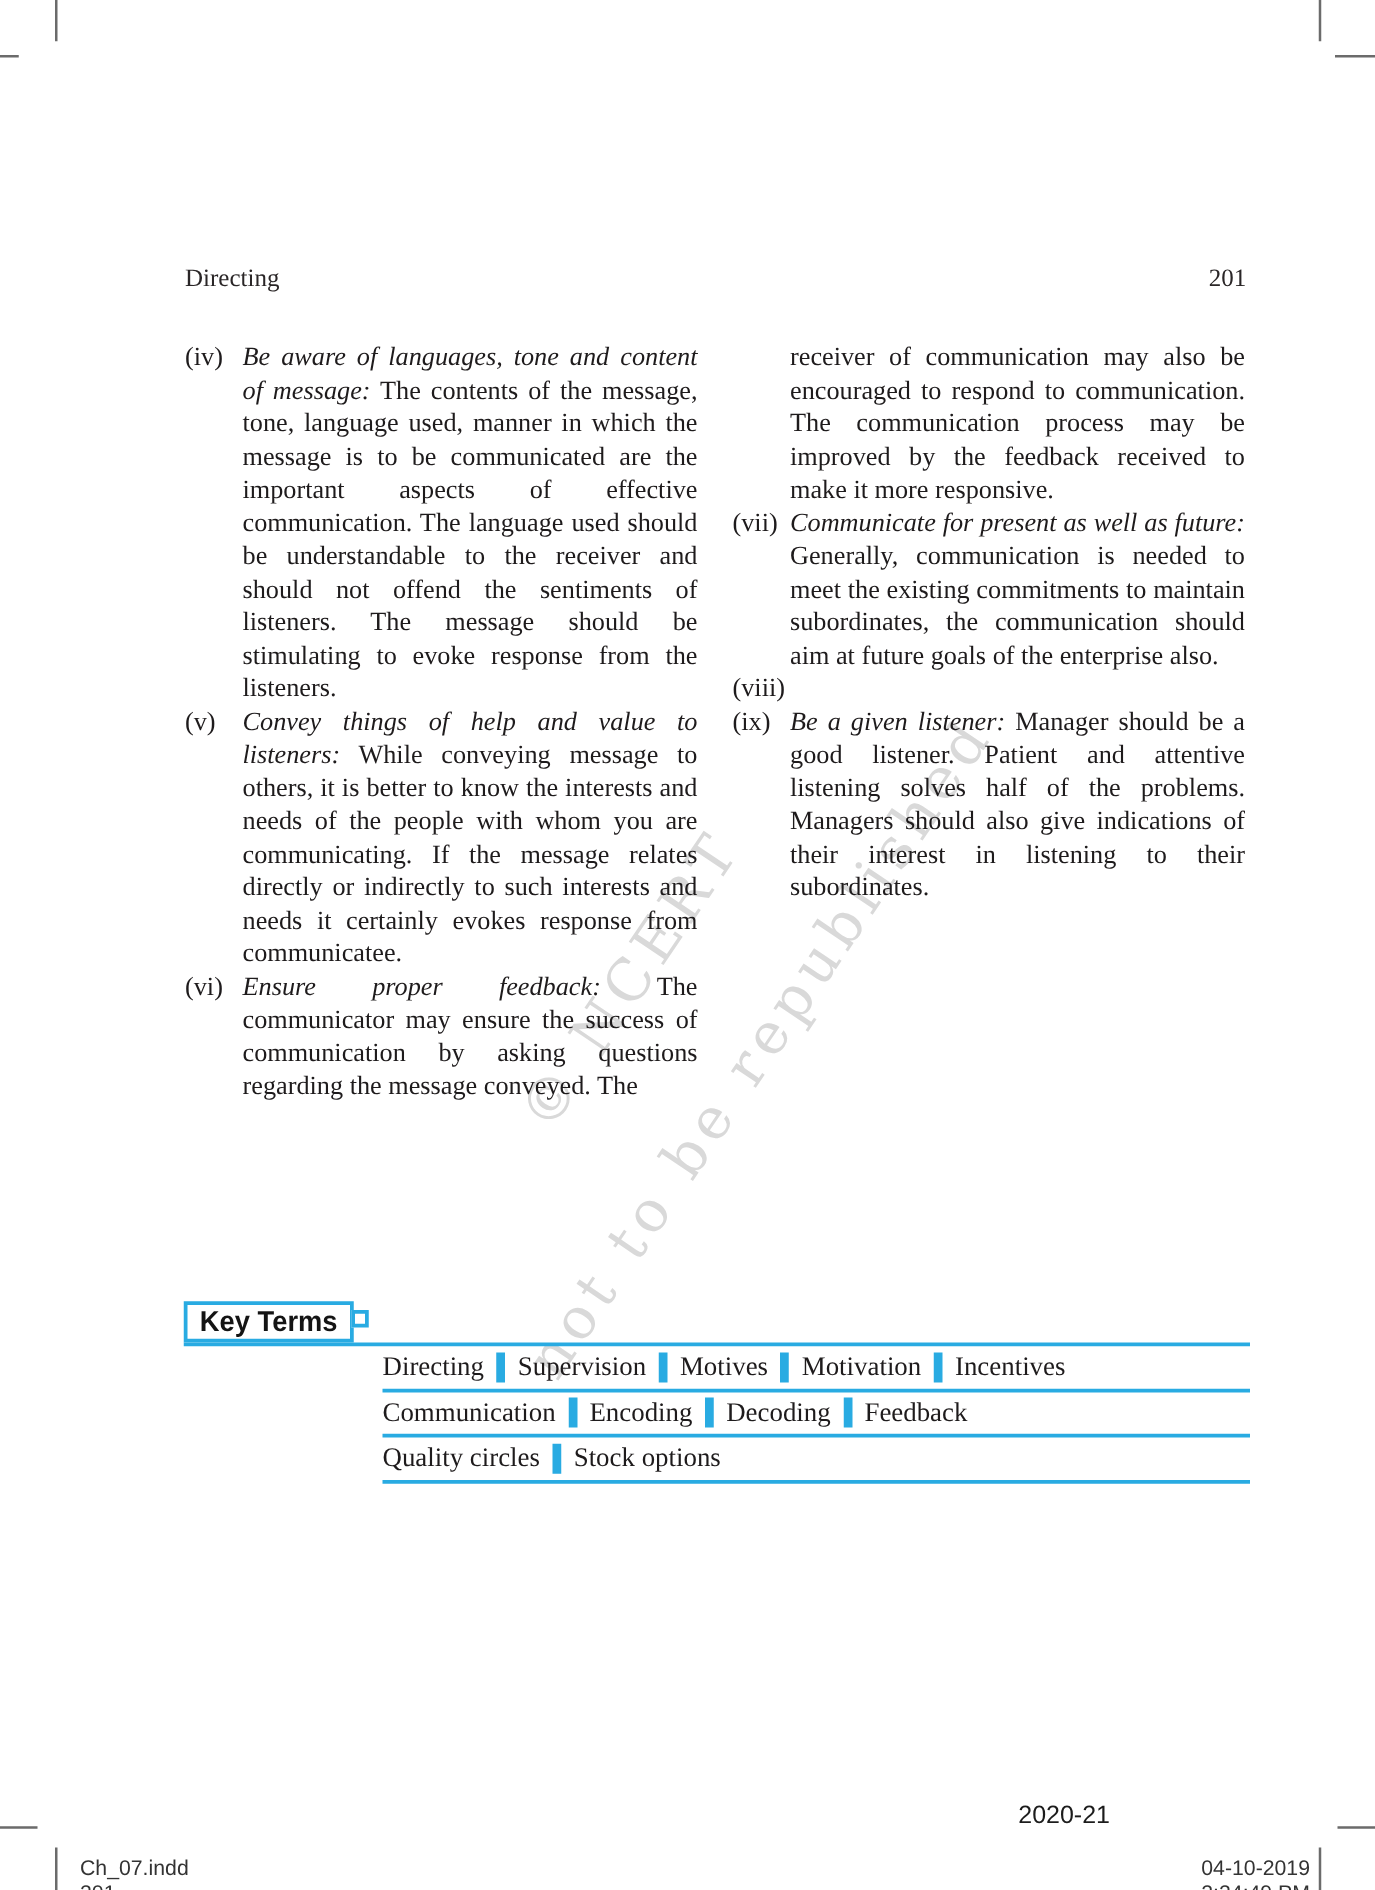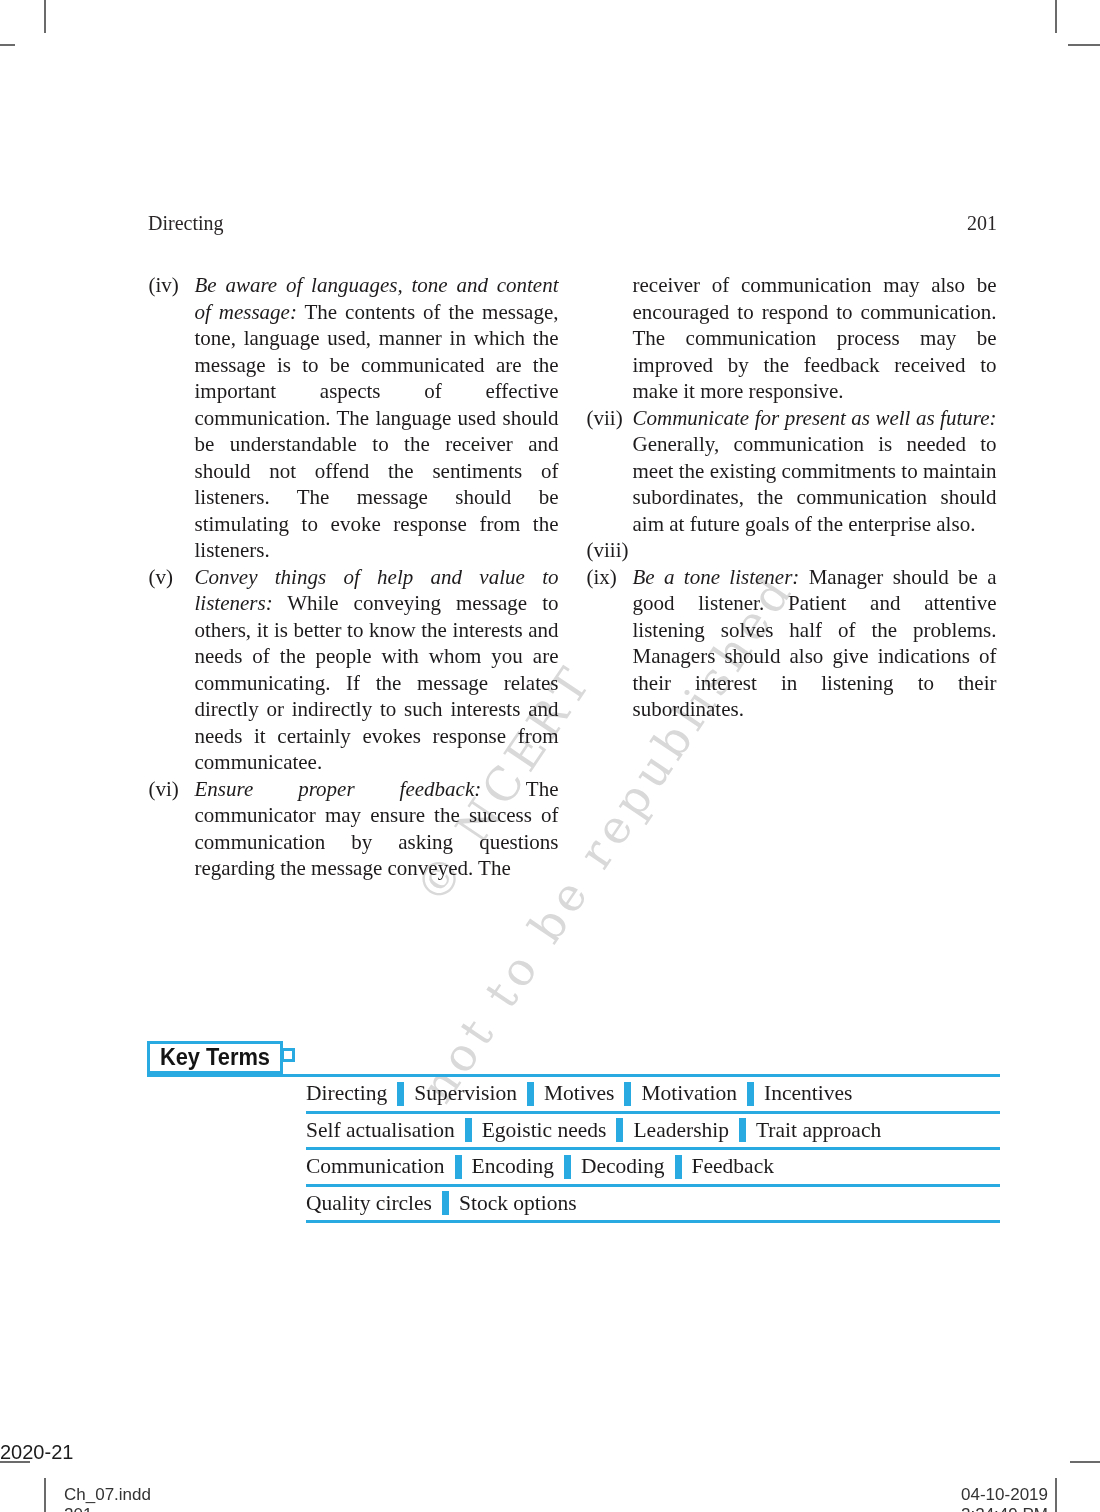--- a/index.html
+++ b/index.html
@@ -13,21 +13,21 @@
   .runhead{position:absolute;left:148px;top:212px;width:849px;display:flex;
            justify-content:space-between;font-size:20px;color:#2a2627;}
 
   
   .watermark{position:absolute;left:252px;top:700px;width:600px;height:232px;
              transform:rotate(-56deg);color:#d9d9d9;text-align:center;
              font-size:46px;line-height:116px;letter-spacing:6px;white-space:nowrap;
              font-family:"DejaVu Serif",serif;}
 
   
-  .cols{position:absolute;left:148px;top:272px;width:849px;display:flex;gap:28px;justify-content:center;}
+  .cols{position:absolute;left:148px;top:272px;width:849px;display:flex;gap:28px;}
   .col{width:410px;}
   .item{display:flex;align-items:flex-start;}
   .ilabel{flex:0 0 auto;min-width:46px;white-space:nowrap;
           font-size:21px;line-height:26.5px;}
   .itext{flex:1 1 auto;margin:0;text-align:justify;font-size:21px;line-height:26.5px;}
   .itext i{font-style:italic;}
   .cont{margin:0 0 0 46px;text-align:justify;font-size:21px;line-height:26.5px;}
 
   
   .kt-line{position:absolute;background:#29abe2;}
@@ -38,21 +38,21 @@
                font-size:23px;letter-spacing:0px;color:#141414;transform:scaleX(.95);}
   .kt-tab{position:absolute;left:281px;top:1048px;width:14px;height:14px;
           border:3px solid #29abe2;box-sizing:border-box;background:#fff;}
   .kt-rows{position:absolute;left:306px;top:1077px;width:694px;}
   .kt-row{height:36.5px;box-sizing:border-box;border-bottom:3px solid #29abe2;
           display:flex;align-items:center;font-size:21.5px;color:#1e1b1c;}
   .sep{display:inline-block;width:7px;height:24px;background:#29abe2;
        margin:0 10px;flex:0 0 auto;}
 
   
-  .edition{position:absolute;left:0;top:1441px;width:888px;text-align:left;
+  .edition{position:absolute;left:0;top:1441px;width:888px;text-align:right;
            font-family:"Liberation Sans",sans-serif;font-size:20px;color:#1c1c1c;}
   .imprint{position:absolute;top:1485px;font-family:"Liberation Sans",sans-serif;
            font-size:17px;color:#333333;display:flex;flex-direction:column;}
   .imprint-left{left:64px;}
   .imprint-right{right:52px;}
   .imprint .gap{display:inline-block;width:18px;}
 </style>
 </head>
 <body>
 
@@ -97,21 +97,21 @@
       <p class="cont">receiver of communication may also be encouraged to respond to communication. The communication process may be improved by the feedback received to make it more responsive.</p>
       <div class="item">
         <span class="ilabel">(vii)</span>
         <p class="itext"><i>Communicate for present as well as future:</i><span> Generally, communication is needed to meet the existing commitments to maintain subordinates, the communication should aim at future goals of the enterprise also.</span></p>
       </div>
       <div class="item">
         <span class="ilabel">(viii)</span>
       </div>
       <div class="item">
         <span class="ilabel">(ix)</span>
-        <p class="itext"><i>Be a tone listener:</i><span> Manager should be a good listener. Patient and attentive listening solves half of the problems. Managers should also give indications of their interest in listening to their subordinates.</span></p>
+        <p class="itext"><i>Be a given listener:</i><span> Manager should be a good listener. Patient and attentive listening solves half of the problems. Managers should also give indications of their interest in listening to their subordinates.</span></p>
       </div>
     </div>
   </div>
 
   <div class="kt-box">
     <span>Key Terms</span>
   </div>
   <div class="kt-tab"></div>
   <div class="kt-line" style="left:147px;top:1074px;width:853px;height:3px;"></div>
 
@@ -119,29 +119,20 @@
     <div class="kt-row">
       <span>Directing</span>
         <span class="sep"></span>
       <span>Supervision</span>
         <span class="sep"></span>
       <span>Motives</span>
         <span class="sep"></span>
       <span>Motivation</span>
         <span class="sep"></span>
       <span>Incentives</span>
-    </div>
-    <div class="kt-row">
-      <span>Self actualisation</span>
-        <span class="sep"></span>
-      <span>Egoistic needs</span>
-        <span class="sep"></span>
-      <span>Leadership</span>
-        <span class="sep"></span>
-      <span>Trait approach</span>
     </div>
     <div class="kt-row">
       <span>Communication</span>
         <span class="sep"></span>
       <span>Encoding</span>
         <span class="sep"></span>
       <span>Decoding</span>
         <span class="sep"></span>
       <span>Feedback</span>
     </div>

